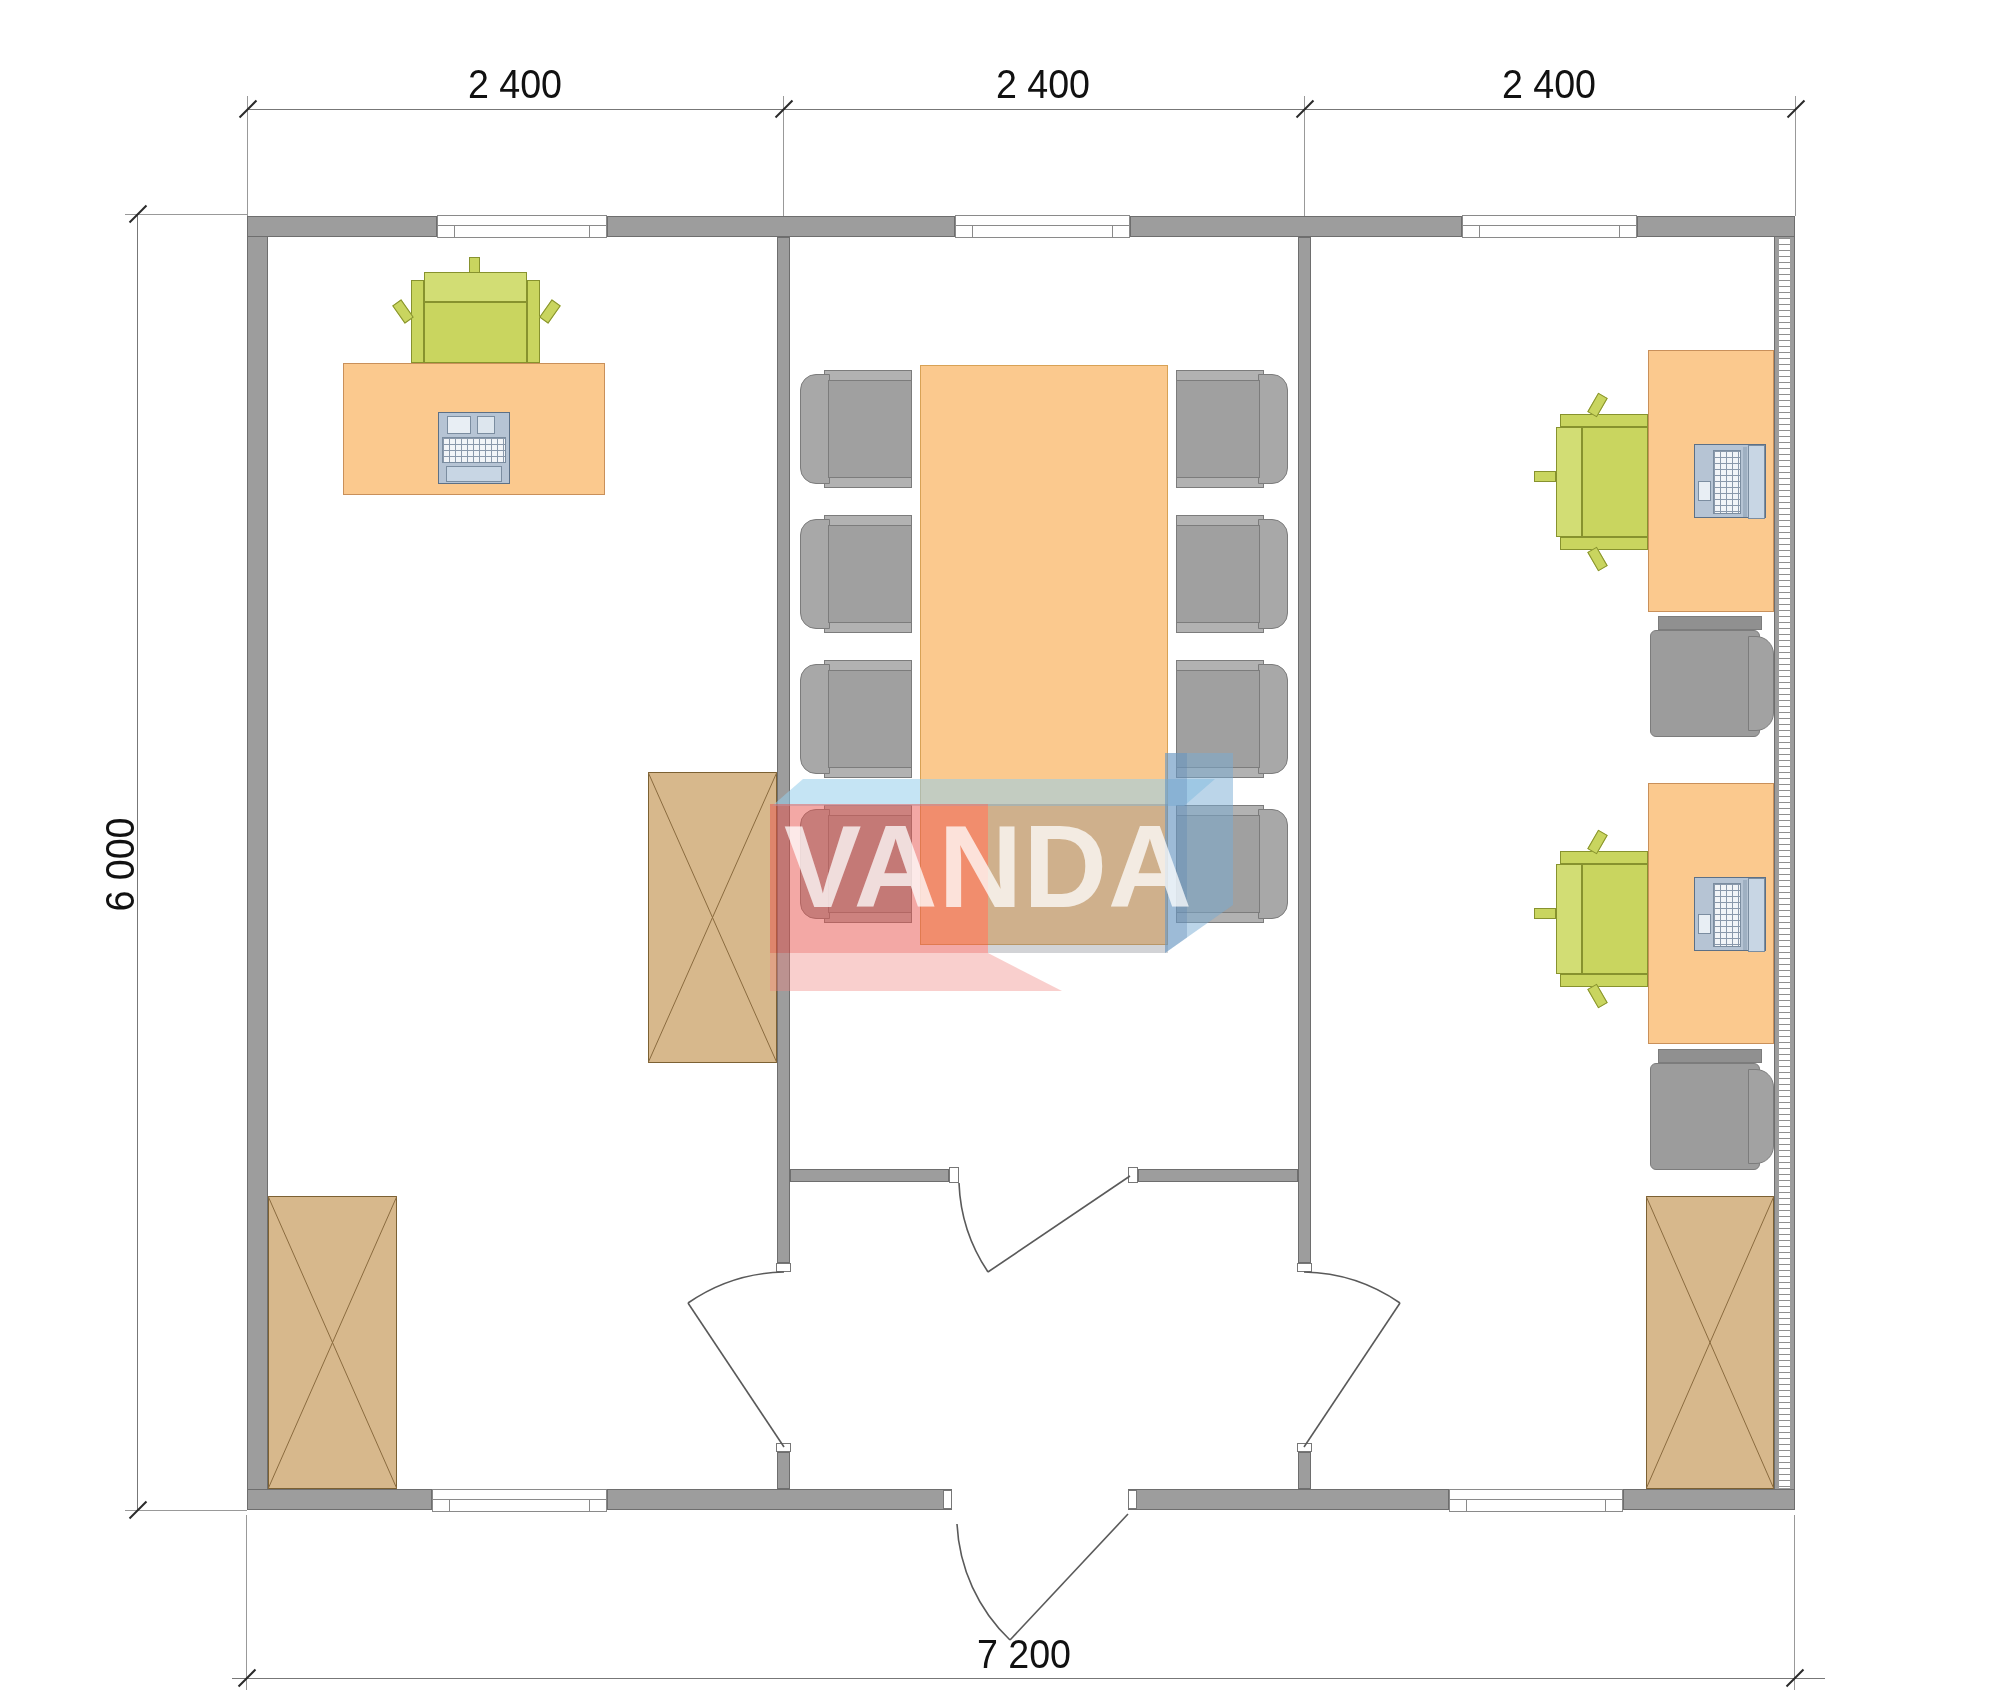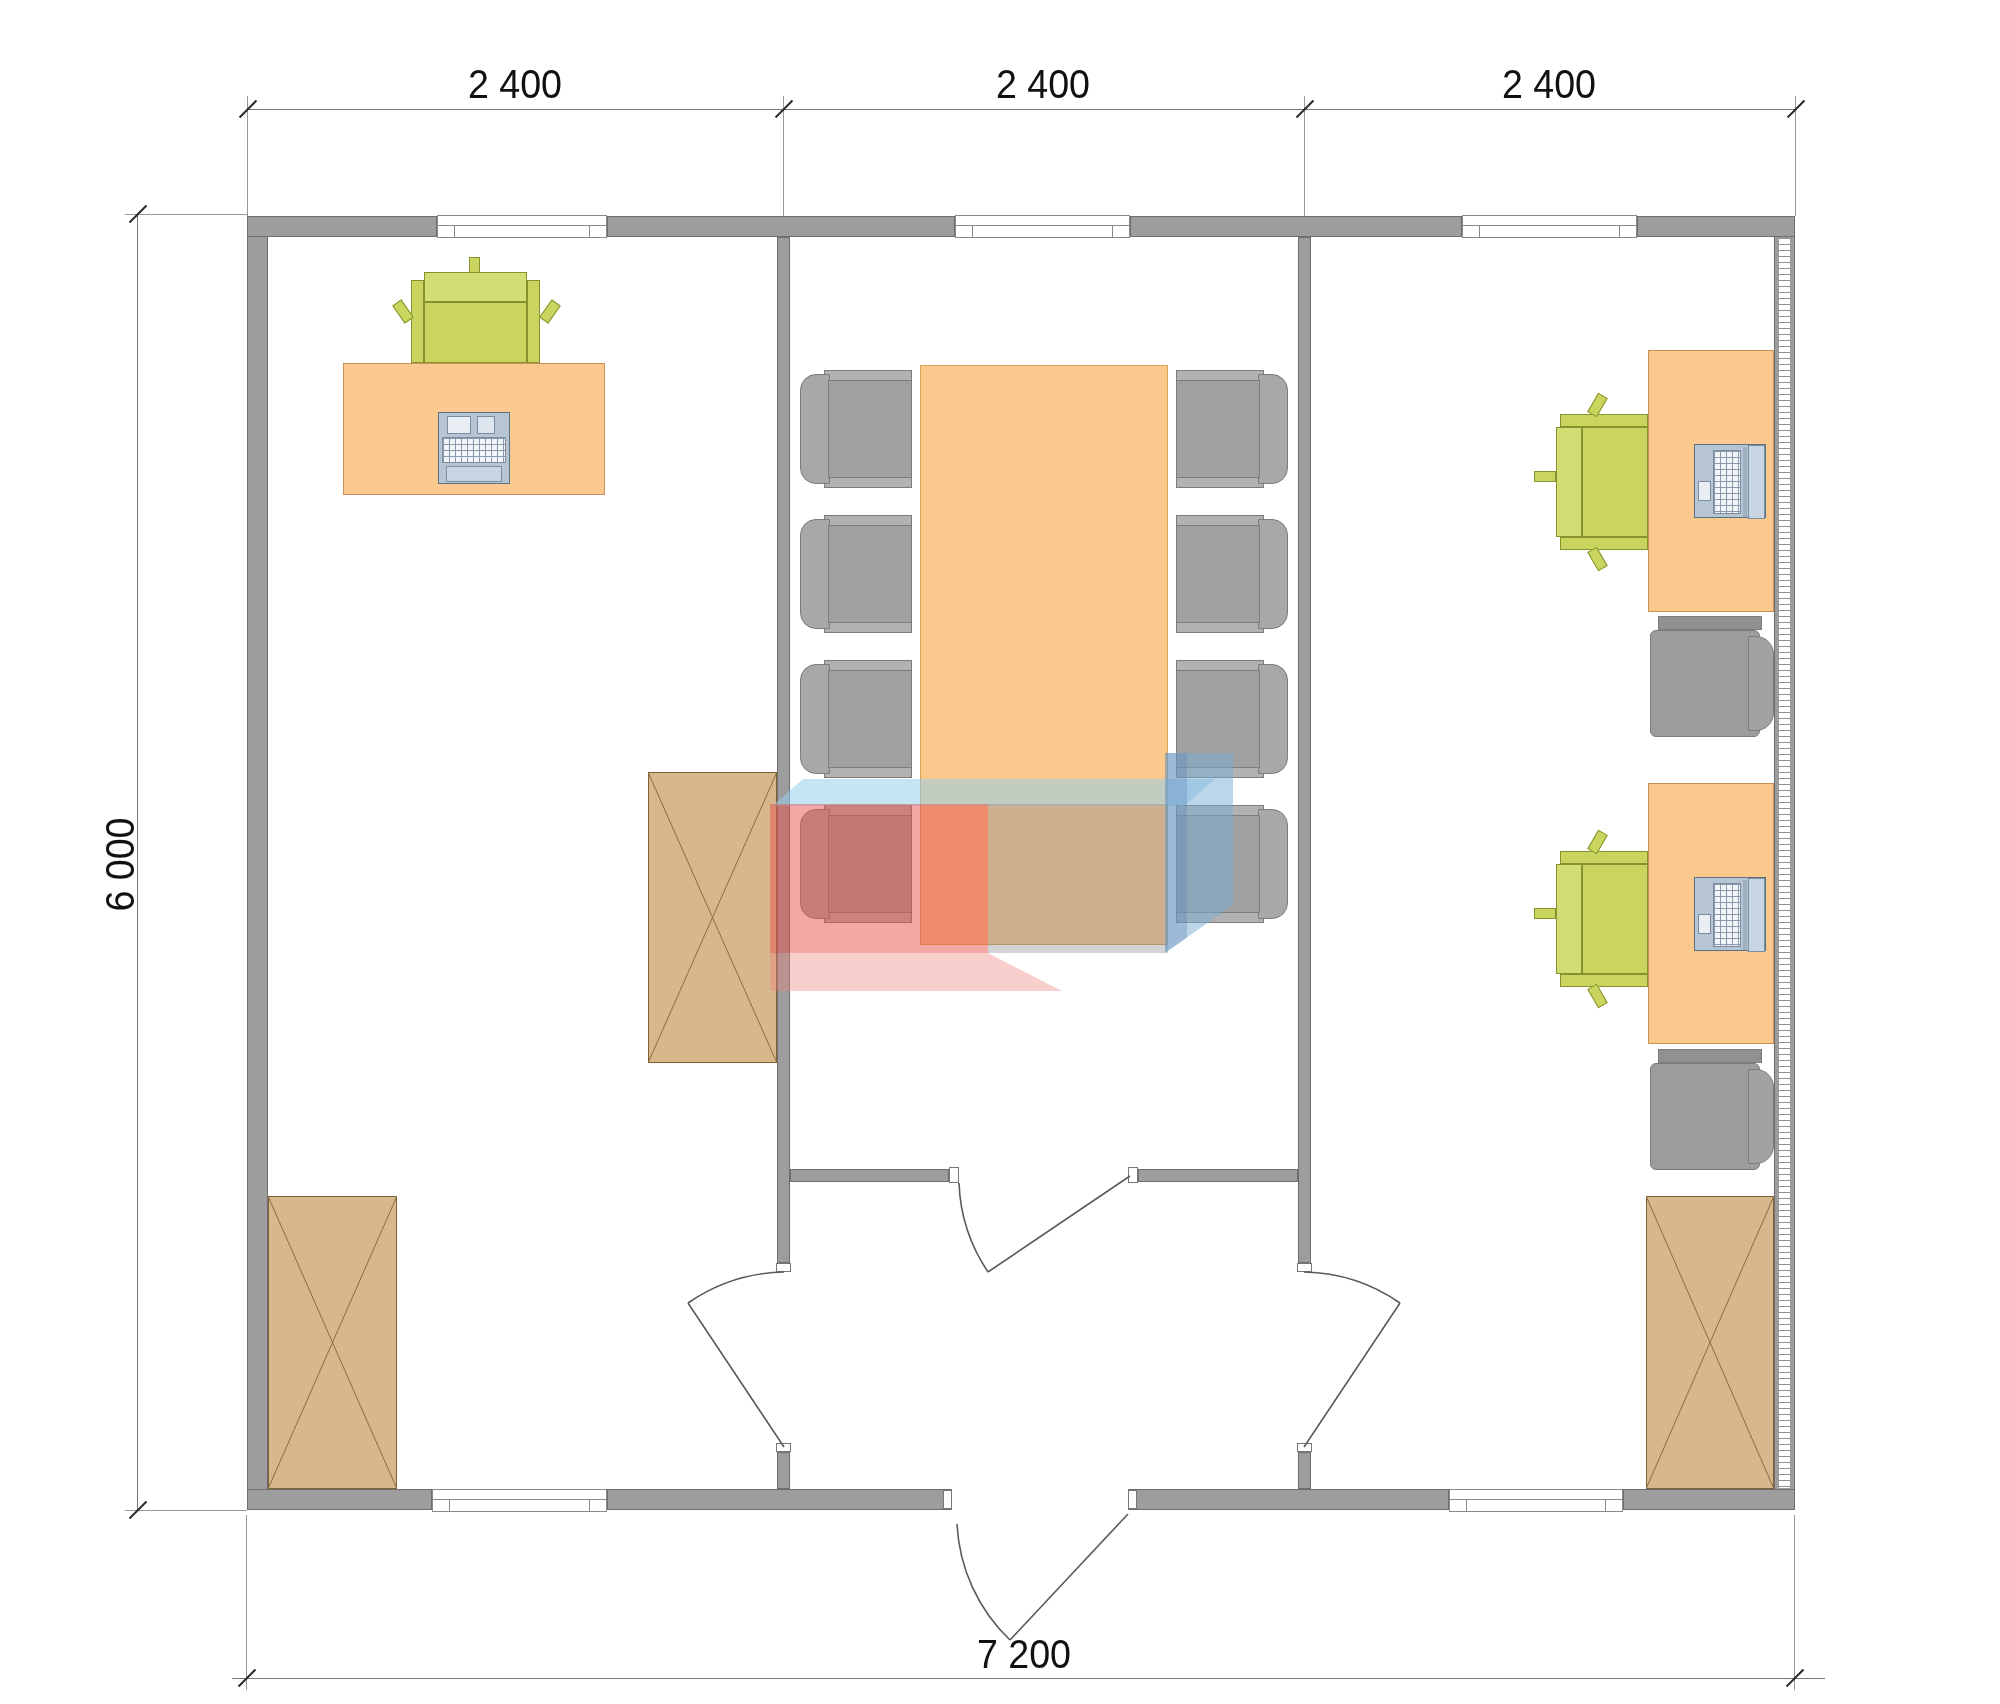--- a/index.html
+++ b/index.html
@@ -280,14 +280,15 @@
   <div class="wm" style="left:763px;top:779px;width:460px;height:27px;background:rgba(150,205,235,.55);
               clip-path:polygon(9px 100%,40px 0%,452px 0%,421px 100%);"></div>
   <div class="wm" style="left:770px;top:804px;width:218px;height:149px;background:rgba(232,82,75,.5);"></div>
   <div class="wm" style="left:988px;top:804px;width:180px;height:149px;background:rgba(125,128,138,.35);"></div>
   <div class="wm" style="left:1165px;top:753px;width:68px;height:200px;background:rgba(120,172,212,.5);
               clip-path:polygon(0 0,100% 0,100% 152px,0 100%);">
     <div class="abs" style="left:0;top:0;width:22px;height:200px;background:rgba(90,130,175,.3);"></div>
   </div>
   <div class="wm" style="left:770px;top:953px;width:292px;height:38px;background:rgba(238,130,124,.38);
               clip-path:polygon(0 0,218px 0,292px 100%,0 100%);"></div>
+  <div class="wm-text" style="left:784px;top:800px;">VANDA</div>
 
 </div>
 
 </body></html>

